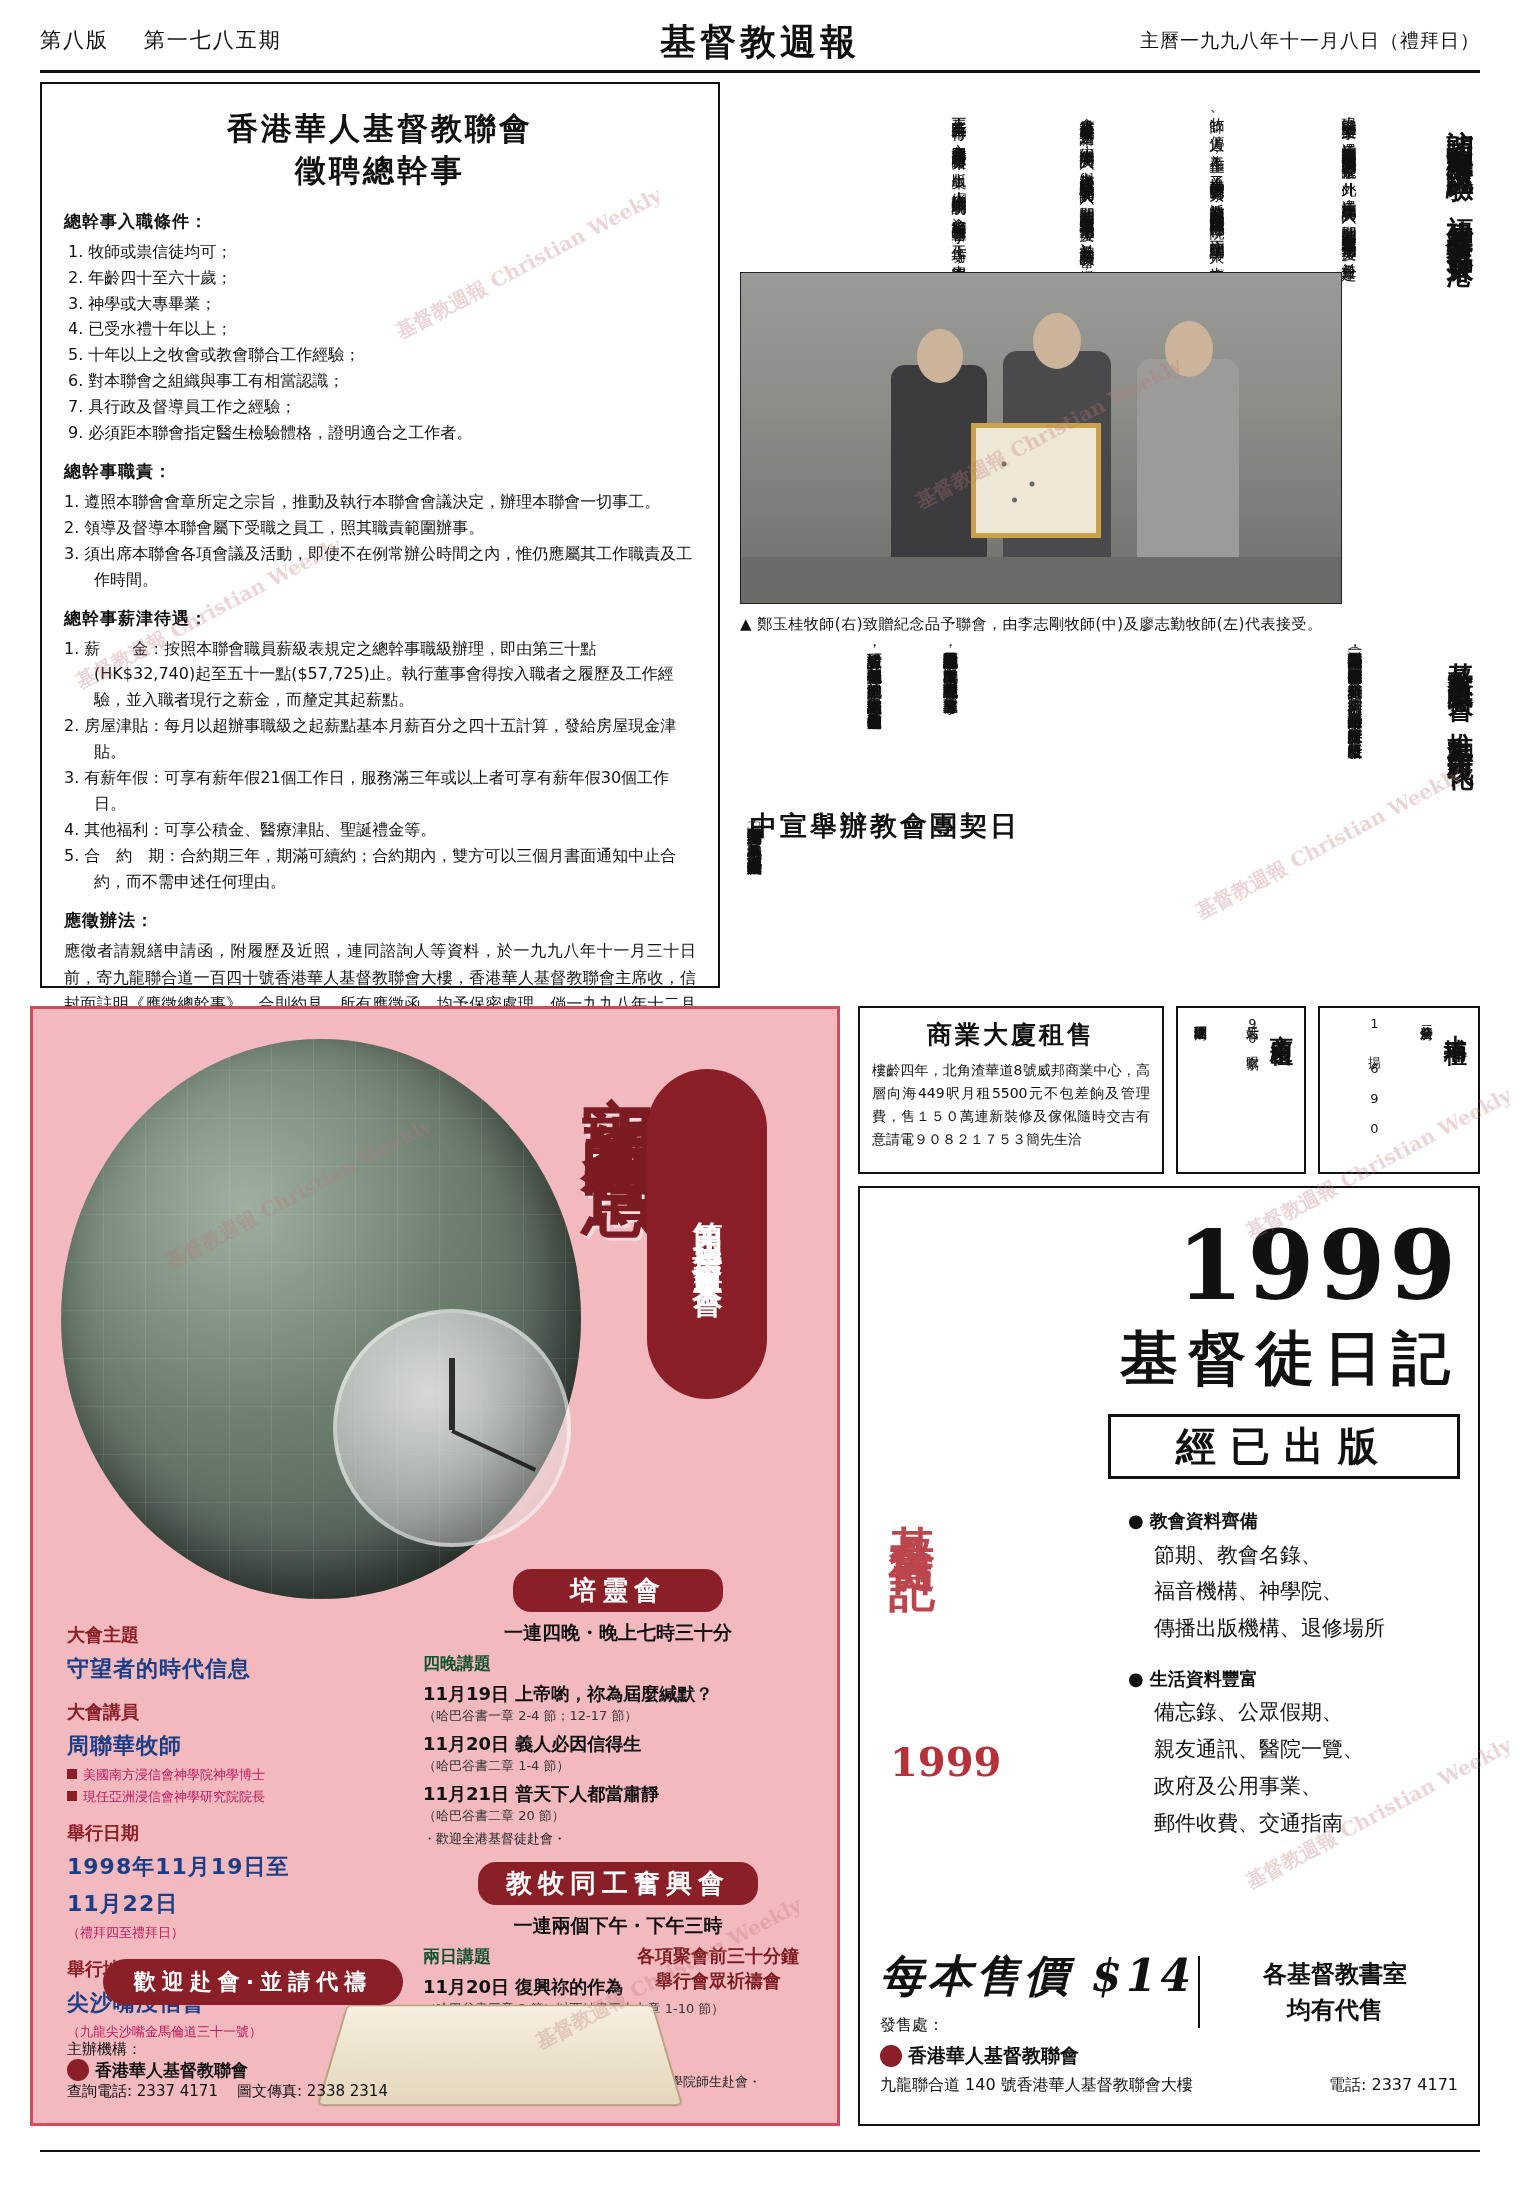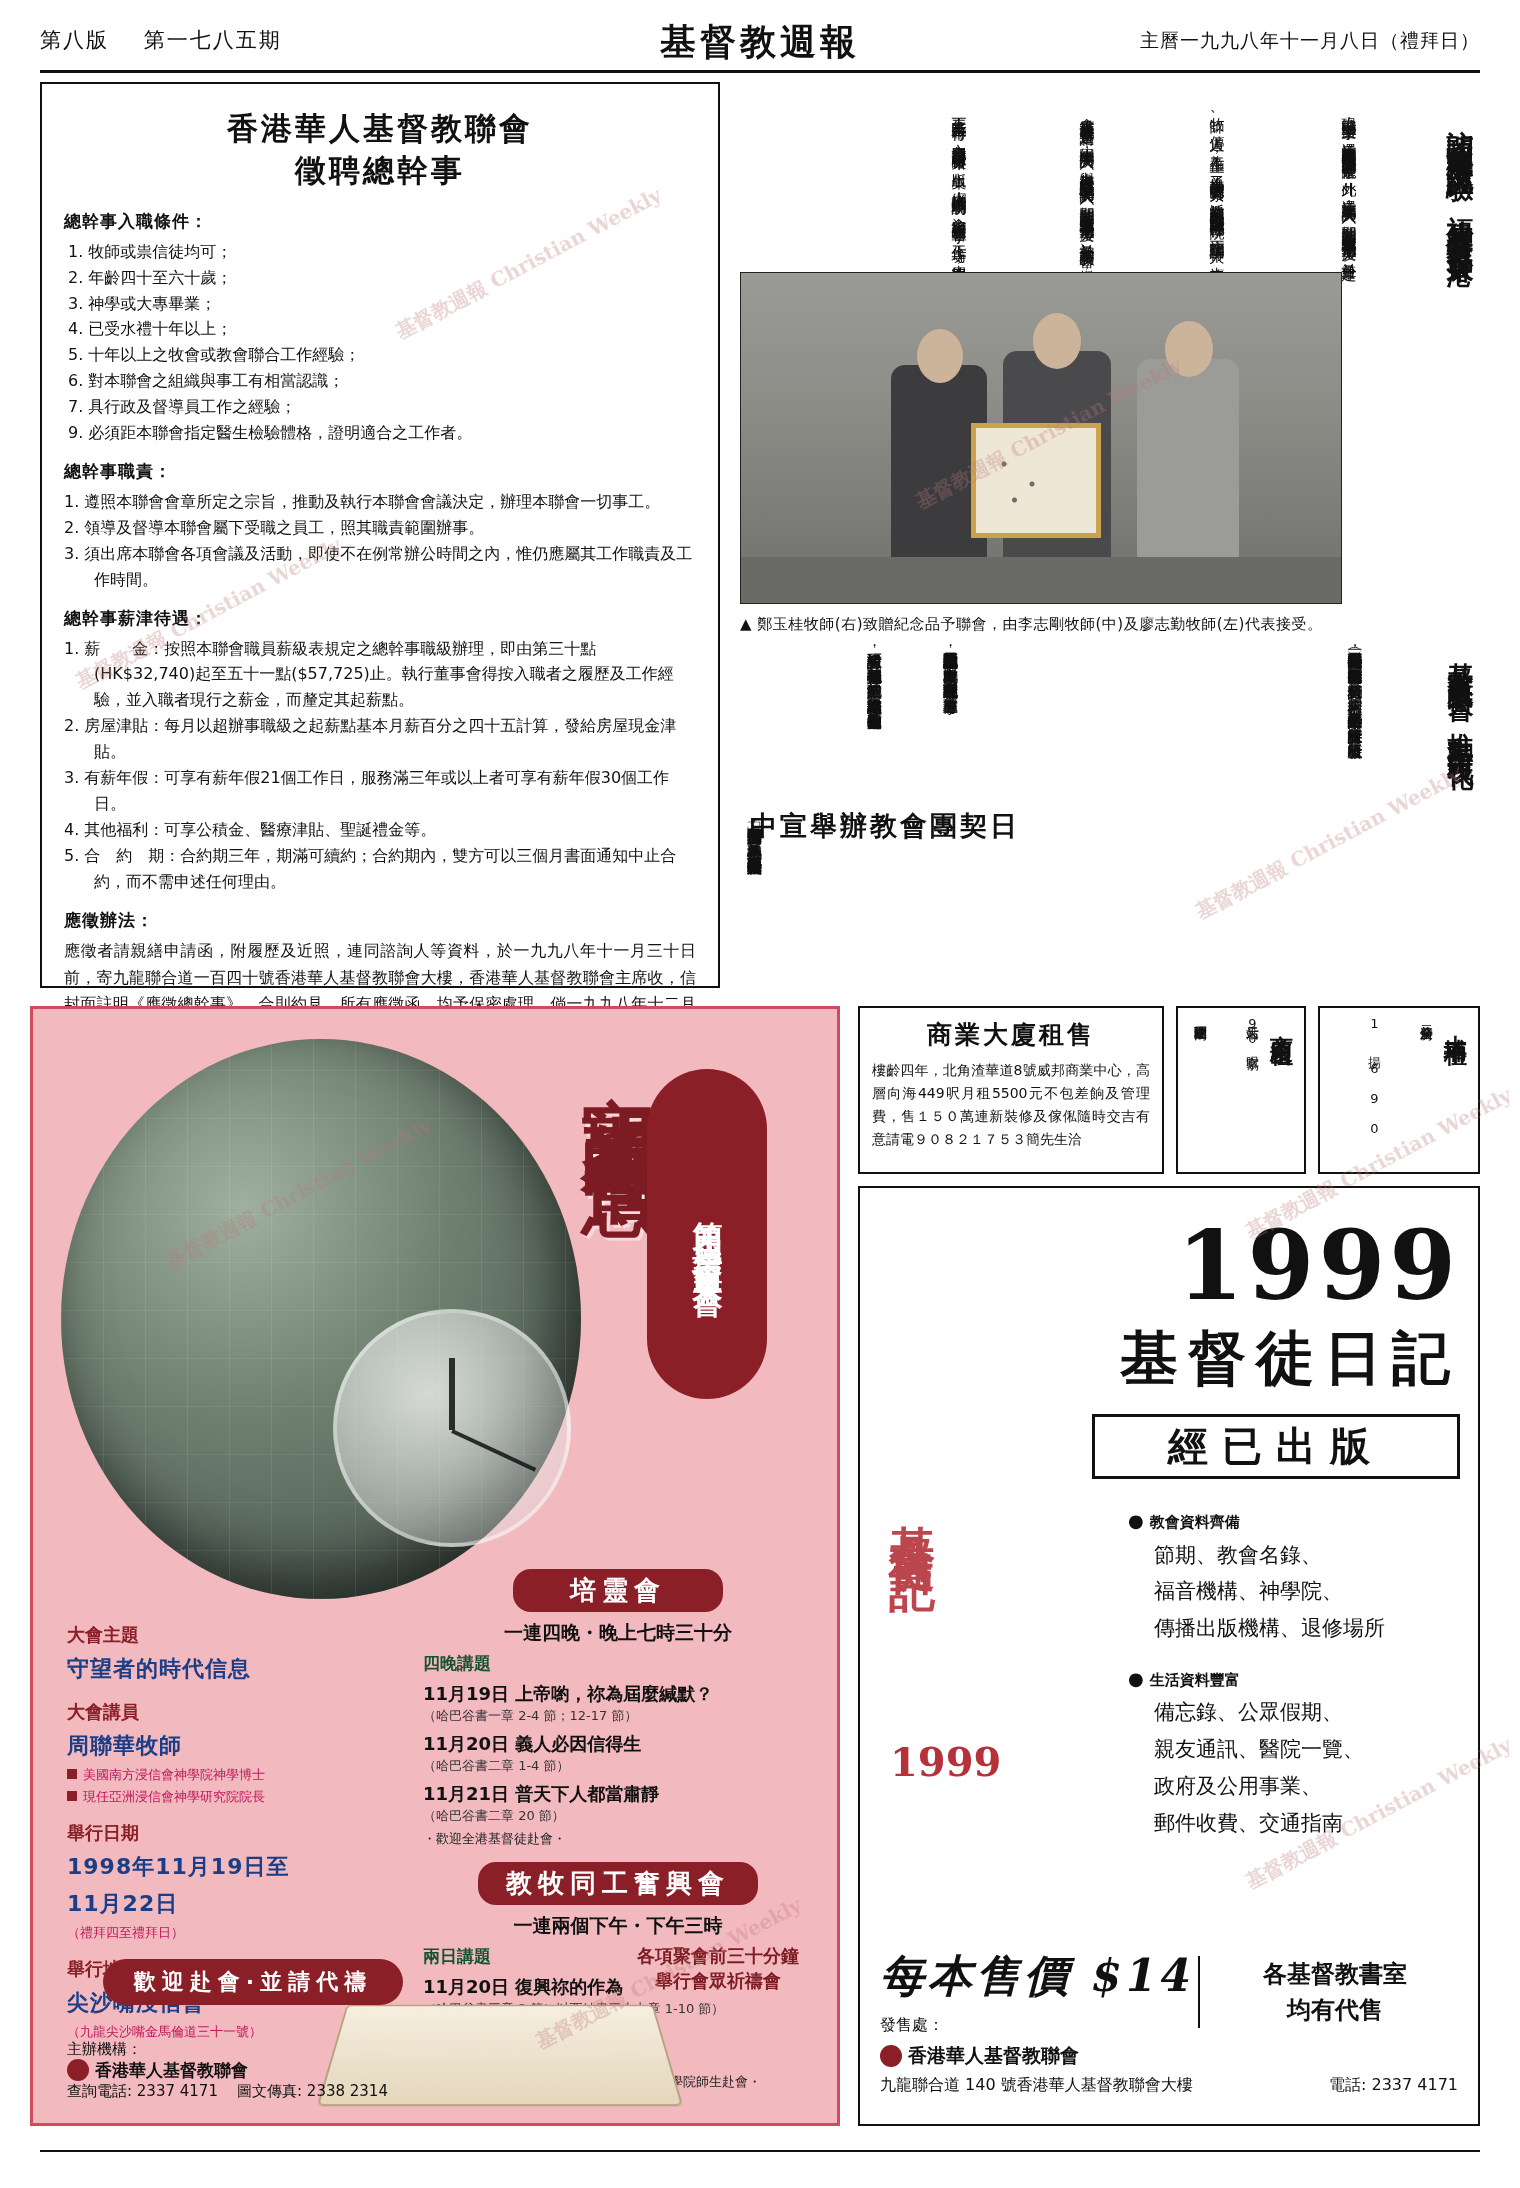--- a/index.html
+++ b/index.html
@@ -104,23 +104,23 @@
   .cl-v1{position:absolute;left:1176px;top:1006px;width:130px;height:168px;border:2px solid #111;box-sizing:border-box;}
   .cl-v2{position:absolute;left:1318px;top:1006px;width:162px;height:168px;border:2px solid #111;box-sizing:border-box;}
   .vbox-title{position:absolute;right:6px;top:8px;writing-mode:vertical-rl;text-orientation:upright;font-weight:bold;font-size:23px;letter-spacing:4px;font-family:"DejaVu Serif","Liberation Serif",serif;}
   .vbox-txt{position:absolute;right:40px;top:8px;writing-mode:vertical-rl;text-orientation:upright;font-size:13px;line-height:1.9;height:148px;}
   .vbox-txt2{position:absolute;right:92px;top:8px;writing-mode:vertical-rl;text-orientation:upright;font-size:13px;line-height:1.9;height:148px;}
 
   
   .ad-diary{position:absolute;left:858px;top:1186px;width:622px;height:940px;border:2px solid #111;box-sizing:border-box;padding:16px 18px;}
   .dy-year{text-align:right;font-family:"DejaVu Serif","Liberation Serif",serif;font-weight:bold;font-size:96px;letter-spacing:4px;line-height:1;margin:14px 0 0;}
   .dy-name{text-align:right;font-family:"DejaVu Serif","Liberation Serif",serif;font-weight:bold;font-size:58px;letter-spacing:10px;margin-top:6px;}
-  .dy-pub{margin:16px 0 0 auto;width:330px;border:3px solid #111;text-align:center;font-weight:bold;font-size:40px;letter-spacing:14px;padding:2px 16px;font-family:"DejaVu Serif","Liberation Serif",serif;}
+  .dy-pub{margin:16px 0 0 auto;width:330px;border:3px solid #111;text-align:center;font-weight:bold;font-size:40px;letter-spacing:14px;padding:2px 8px;font-family:"DejaVu Serif","Liberation Serif",serif;}
   .dy-list{margin-top:26px;font-size:21px;line-height:1.75;}
-  .dy-list .hd{font-weight:bold;font-size:15px;margin-top:16px;}
+  .dy-list .hd{font-weight:bold;font-size:18px;margin-top:16px;}
   .dy-list .hd::before{content:"●";margin-right:6px;font-size:18px;}
   .dy-list .it{margin-left:26px;}
   .dy-brush{position:absolute;left:22px;top:300px;width:190px;height:330px;color:#b5323a;font-family:"DejaVu Serif","Liberation Serif",serif;}
   .dy-brush .bv{writing-mode:vertical-rl;text-orientation:upright;font-size:46px;font-weight:bold;letter-spacing:10px;opacity:.9;}
   .dy-brush .by{position:absolute;left:8px;top:250px;font-size:40px;font-weight:bold;}
   .dy-price{position:absolute;left:20px;bottom:118px;font-family:"DejaVu Serif","Liberation Serif",serif;font-weight:bold;font-size:44px;letter-spacing:4px;font-style:italic;margin-top:8px;}
   .dy-sep{position:absolute;right:18px;bottom:96px;width:250px;text-align:center;font-size:24px;font-weight:bold;line-height:1.5;border-left:2px solid #111;padding-left:10px;}
   .dy-foot{position:absolute;left:20px;bottom:26px;font-size:16px;line-height:1.7;}
   .dy-foot .org{font-weight:bold;font-size:19px;}
   .dy-tel{position:absolute;right:20px;bottom:28px;font-size:16px;}

